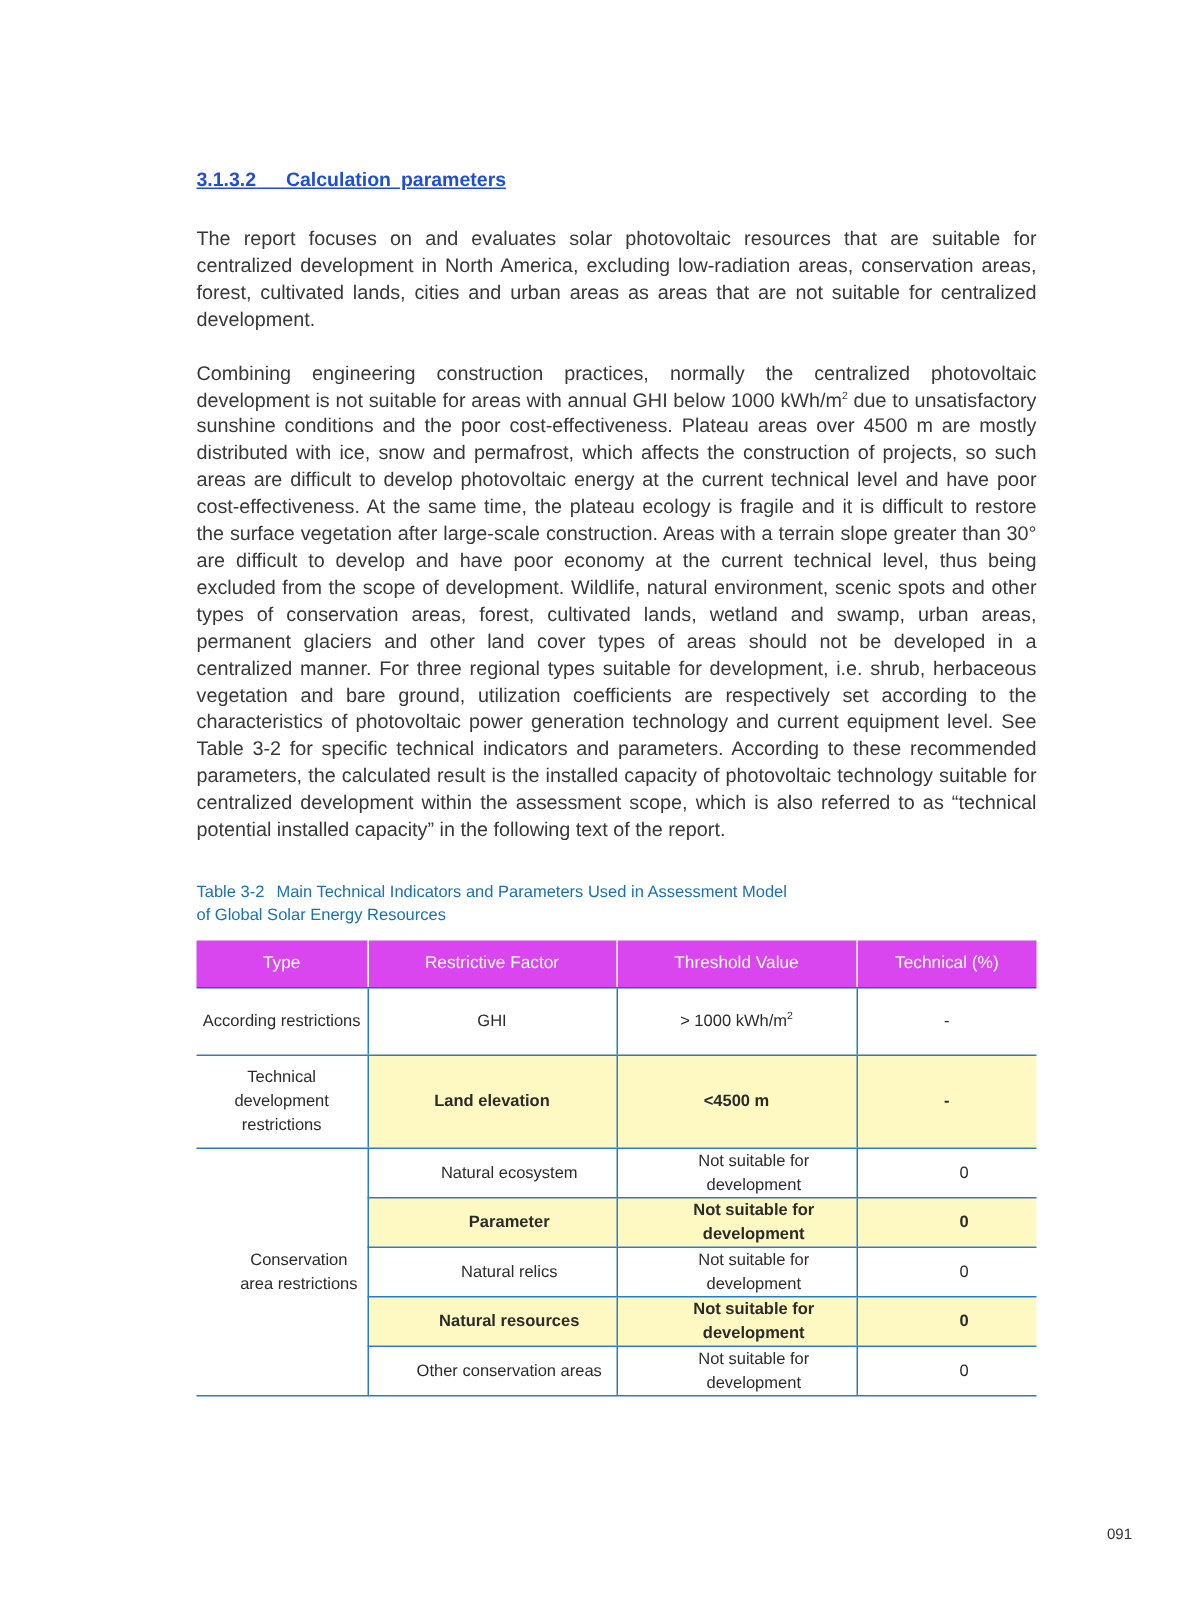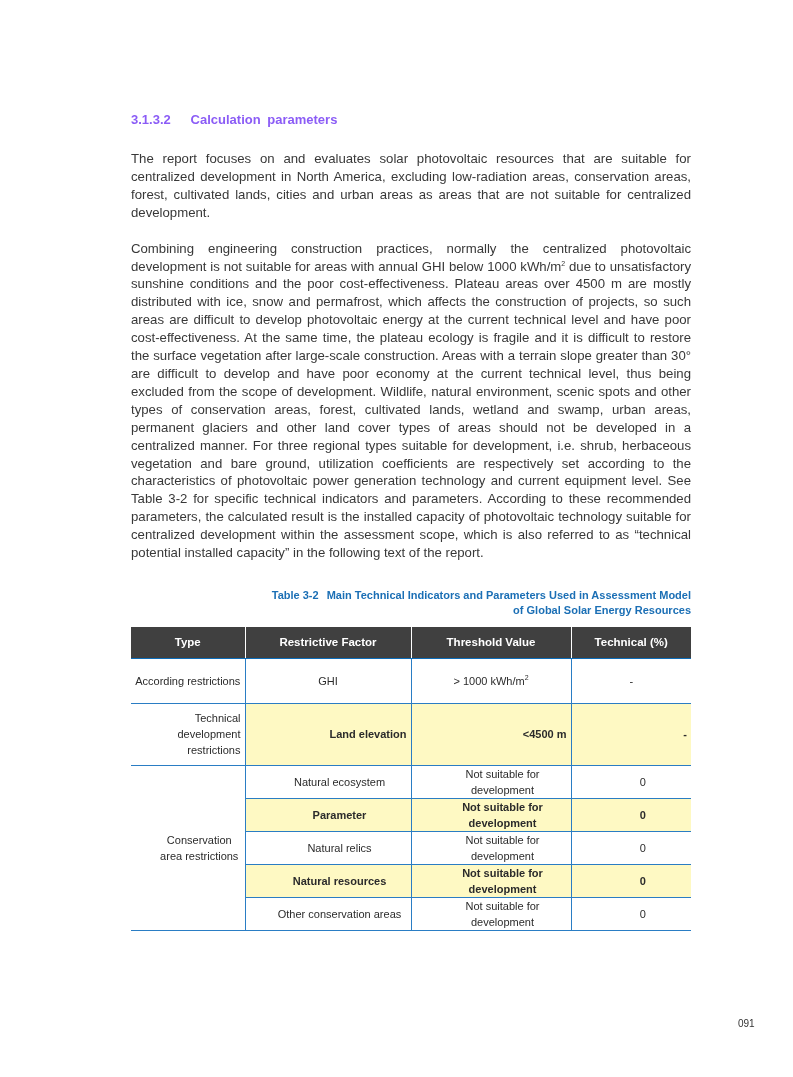--- a/index.html
+++ b/index.html
@@ -17,80 +17,81 @@
     }
     .page-content {
       position: absolute;
       left: 131px;
       top: 111px;
       width: 560px;
     }
     .section-heading {
       font-size: 13px;
       font-weight: bold;
-      color: #8b5cf6;
+      color: #1d4ed8;
       margin: 0 0 21px 0;
       line-height: 18px;
       word-spacing: 3px;
+      text-decoration: underline;
     }
     .para {
       font-size: 13.2px;
       line-height: 17.9px;
       text-align: justify;
       margin: 0;
       color: #383838;
     }
     .para-1 { margin-bottom: 18px; }
     .subheading {
       font-size: 13.2px;
       line-height: 17.9px;
       margin: 0 0 18px 0;
       color: #383838;
     }
     .para-2 { margin-bottom: 26px; }
     sup { font-size: 7px; line-height: 0; vertical-align: 5px; }
     .table-caption {
-      text-align: right;
+      text-align: left;
       font-size: 11px;
-      font-weight: bold;
+      font-weight: normal;
       color: #1b6fb5;
       line-height: 15px;
       margin: 0 0 9px 0;
     }
     .table-caption .cap-num { margin-right: 8px; }
     table.data-table {
       width: 560px;
       border-collapse: collapse;
       font-size: 11px;
       color: #2b2b2b;
       table-layout: fixed;
     }
     table.data-table th {
-      background: #404040;
+      background: #d946ef;
       color: #ffffff;
-      font-weight: bold;
+      font-weight: normal;
       height: 31px;
       padding: 0;
       font-size: 11.5px;
       border-left: 1px solid #ffffff;
       border-bottom: 1px solid #0d6cb8;
     }
     table.data-table th:first-child { border-left: none; }
     table.data-table td {
       text-align: center;
       vertical-align: middle;
       padding: 0 4px;
       border-left: 1px solid #2a7dc4;
       border-bottom: 1px solid #2a7dc4;
       line-height: 16px;
     }
     table.data-table td.first-col { border-left: none; }
     table.data-table tr.shaded td.shade { background: #fef9c3; font-weight: bold; }
     tr.row-resource td { height: 44px; }
-    tr.row-technical td { height: 61px; text-align: right; }
+    tr.row-technical td { height: 61px; }
     tr.row-cons td { height: 29px; padding-left: 27px; }
     .page-number {
       position: absolute;
       left: 738px;
       top: 1018px;
       font-size: 10px;
       color: #333333;
     }
   </style>
 </head>

